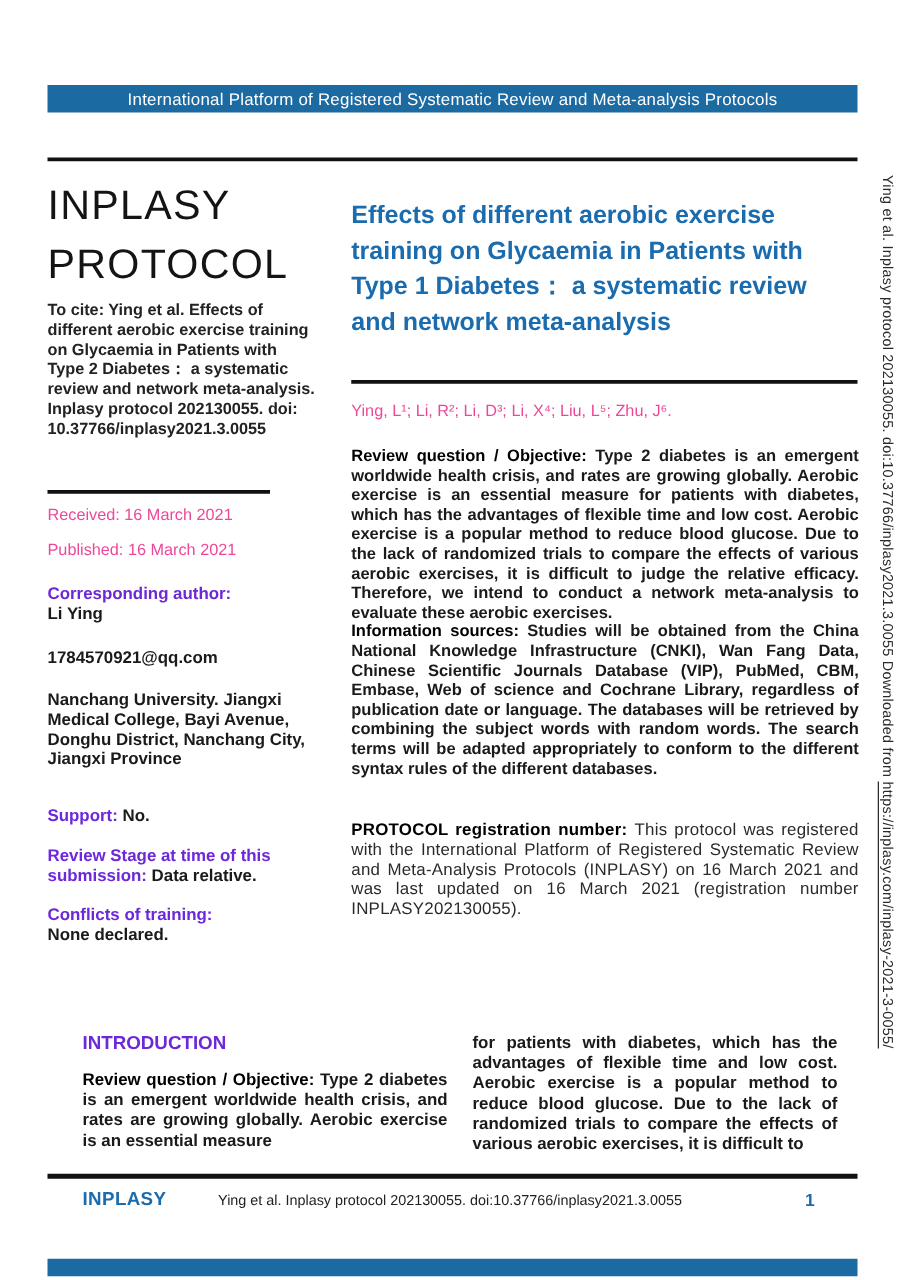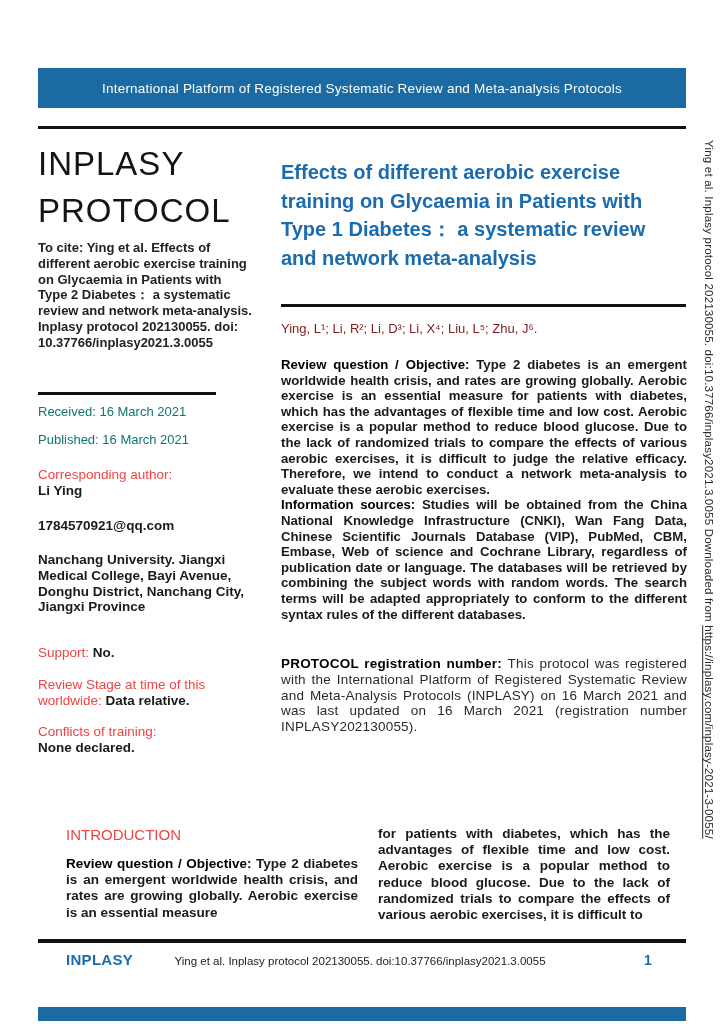--- a/index.html
+++ b/index.html
@@ -4,42 +4,42 @@
 <style>
   * { margin:0; padding:0; box-sizing:border-box; }
   html,body { background:#888; }
   .page {
     position:relative; width:724px; height:1024px; background:#ffffff;
     margin:0 auto; overflow:hidden;
     font-family:"Liberation Sans", sans-serif; color:#1a1a1a;
   }
   .abs { position:absolute; }
   .banner {
-    left:38px; top:68px; width:648px; height:40px; background:#1b6aa2;
+    left:38px; top:68px; width:648px; height:22px; background:#1b6aa2;
     color:#ffffff; display:flex; align-items:center; justify-content:center;
     font-size:13.5px; letter-spacing:0.2px;
   }
   .rule { background:#111111; }
   .masthead {
     left:38px; top:140px; font-size:33px; line-height:47px;
     font-weight:400; color:#141414; letter-spacing:1px;
   }
   .cite {
     left:38px; top:240px; width:214px; font-size:13px; line-height:15.8px; color:#222;font-weight:bold;
   }
-  .meta-item { left:38px; font-size:13px; color:#0f766e; }
+  .meta-item { left:38px; font-size:13px; color:#ec4899; }
   .blue { color:#000000; }
   .bold { font-weight:bold; }
-  .label { color:#ef4444; font-weight:normal; }
+  .label { color:#6d28d9; font-weight:bold; }
   .meta-block { left:38px; width:226px; font-size:13.5px; line-height:15.8px; font-weight:bold; }
   .title {
     left:281px; top:158px; width:400px; font-size:20px; line-height:28.5px;
     font-weight:bold; color:#1a6cae;
   }
-  .authors { left:281px; top:321px; width:405px; font-size:13px; color:#7f1d1d; }
+  .authors { left:281px; top:321px; width:405px; font-size:13px; color:#ec4899; }
   .bodycol { left:281px; width:406px; }
   .para {
     font-size:13.2px; line-height:15.6px; text-align:justify; font-weight:bold; color:#1a1a1a;
   }
   .para-reg {
     font-size:13.5px; line-height:15.8px; text-align:justify; font-weight:normal;
     color:#2a2a2a; letter-spacing:0.2px;
   }
   .intro-head { left:66px; top:826px; font-size:15px; }
   .intro-col {
@@ -89,21 +89,21 @@
   <div class="abs meta-block" style="top:552px;">
     <div>Nanchang University. Jiangxi Medical College, Bayi Avenue, Donghu District, Nanchang City, Jiangxi Province</div>
   </div>
 
   <div class="abs meta-block" style="top:645px;">
     <span class="label">Support:</span>
     <span>No.</span>
   </div>
 
   <div class="abs meta-block" style="top:677px;">
-    <span class="label">Review Stage at time of this worldwide:</span>
+    <span class="label">Review Stage at time of this submission:</span>
     <span>Data relative.</span>
   </div>
 
   <div class="abs meta-block" style="top:724px;">
     <div class="label">Conflicts of training:</div>
     <div>None declared.</div>
   </div>
 
   <h1 class="abs title">Effects of different aerobic exercise training on Glycaemia in Patients with Type 1 Diabetes： a systematic review and network meta-analysis</h1>
 

